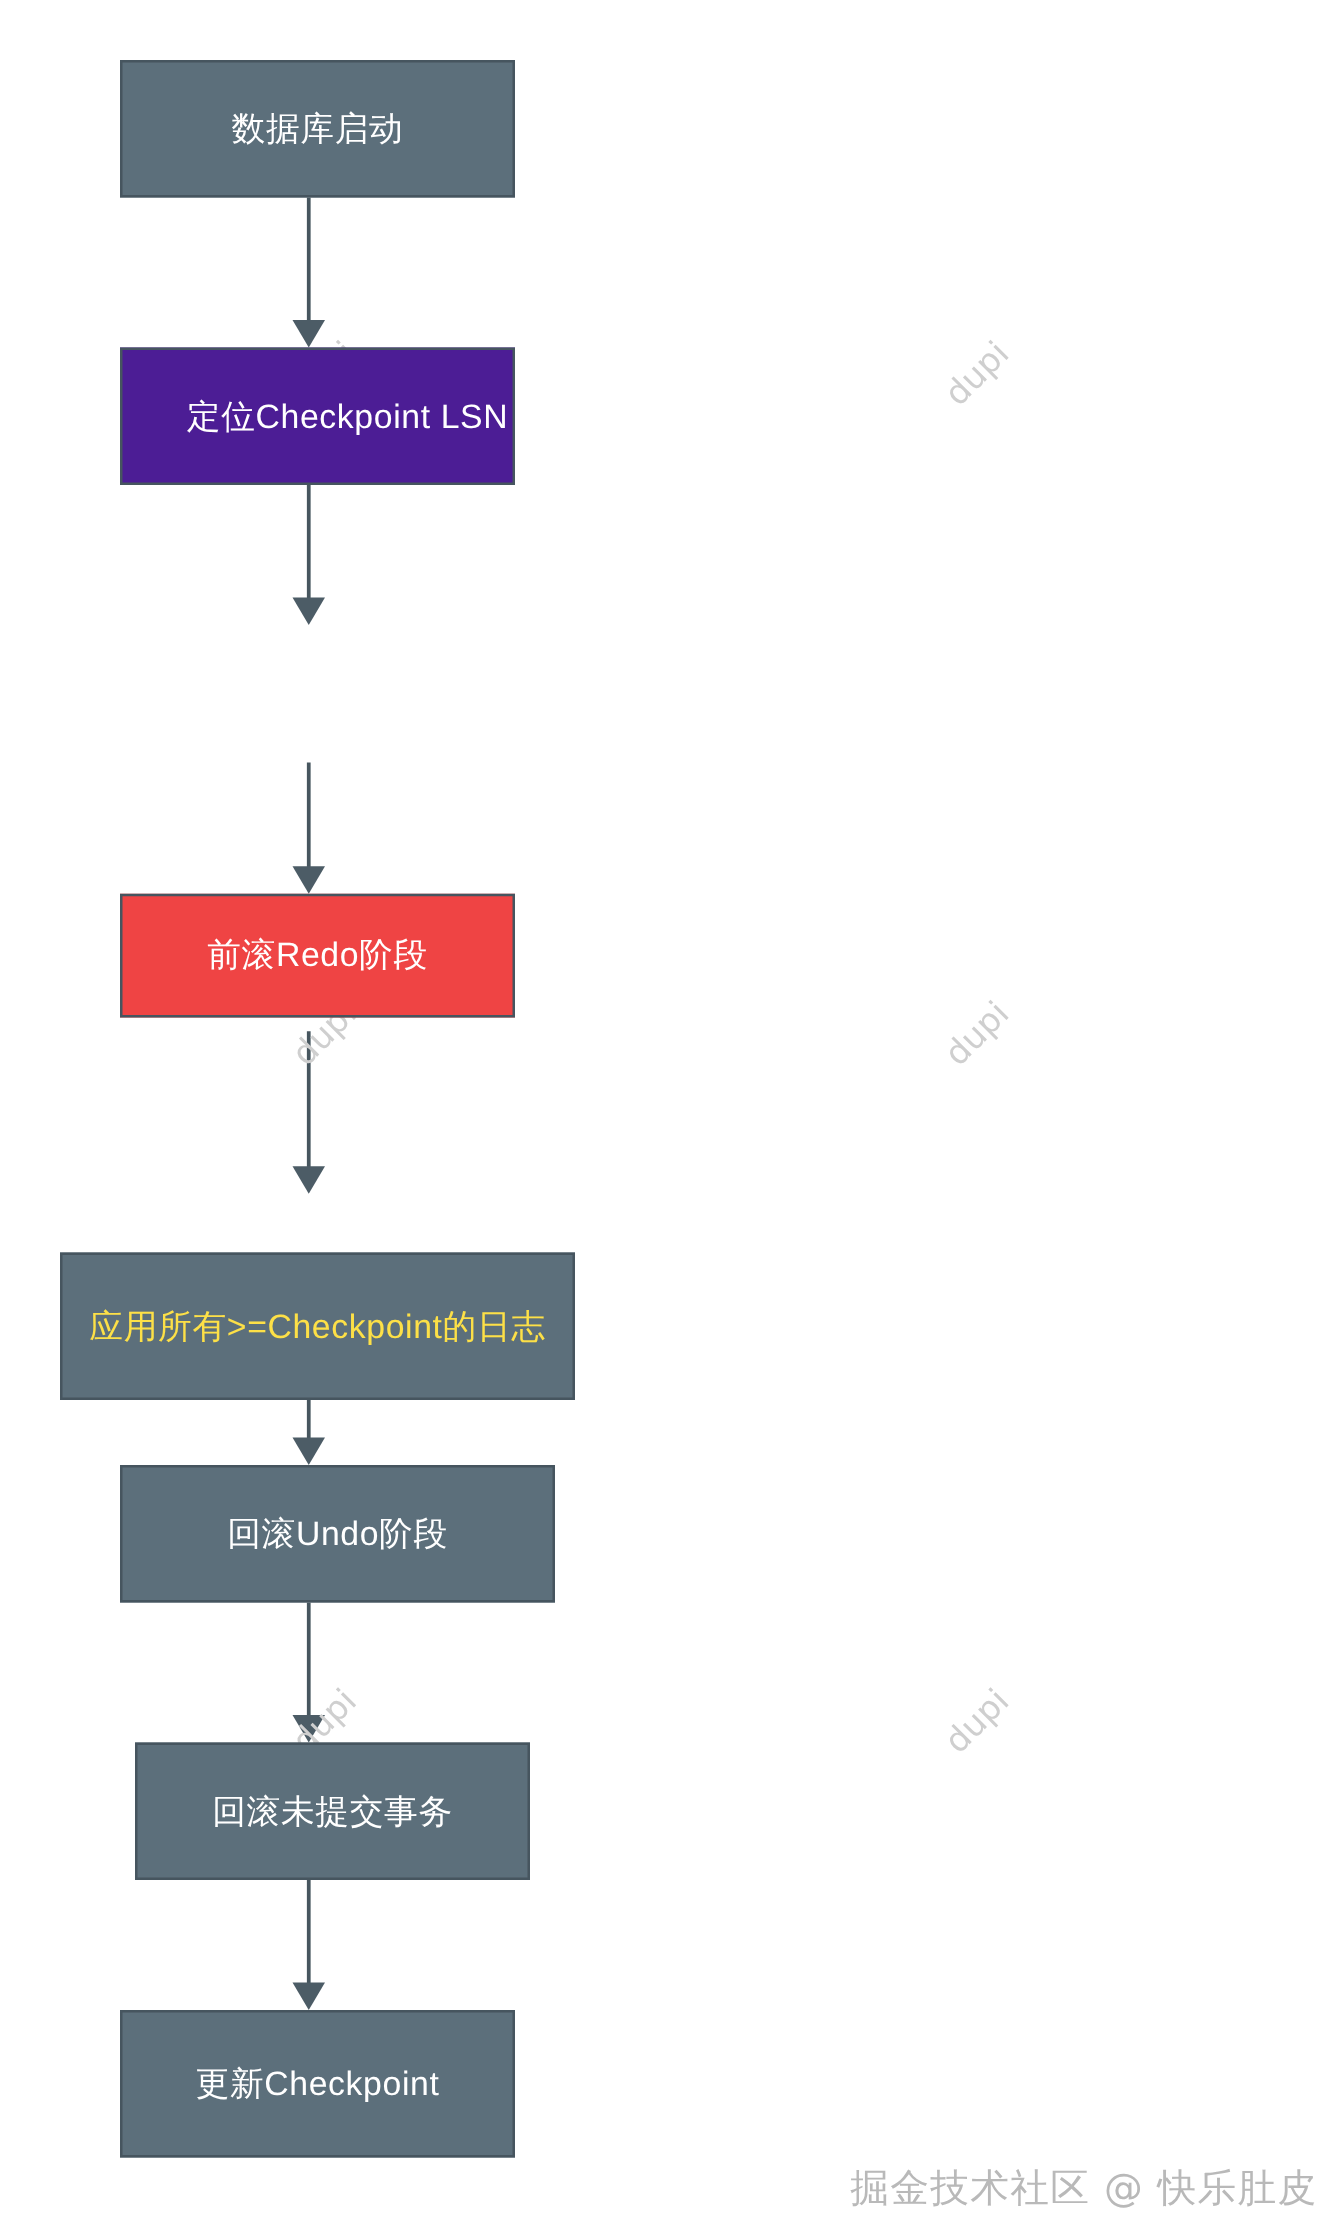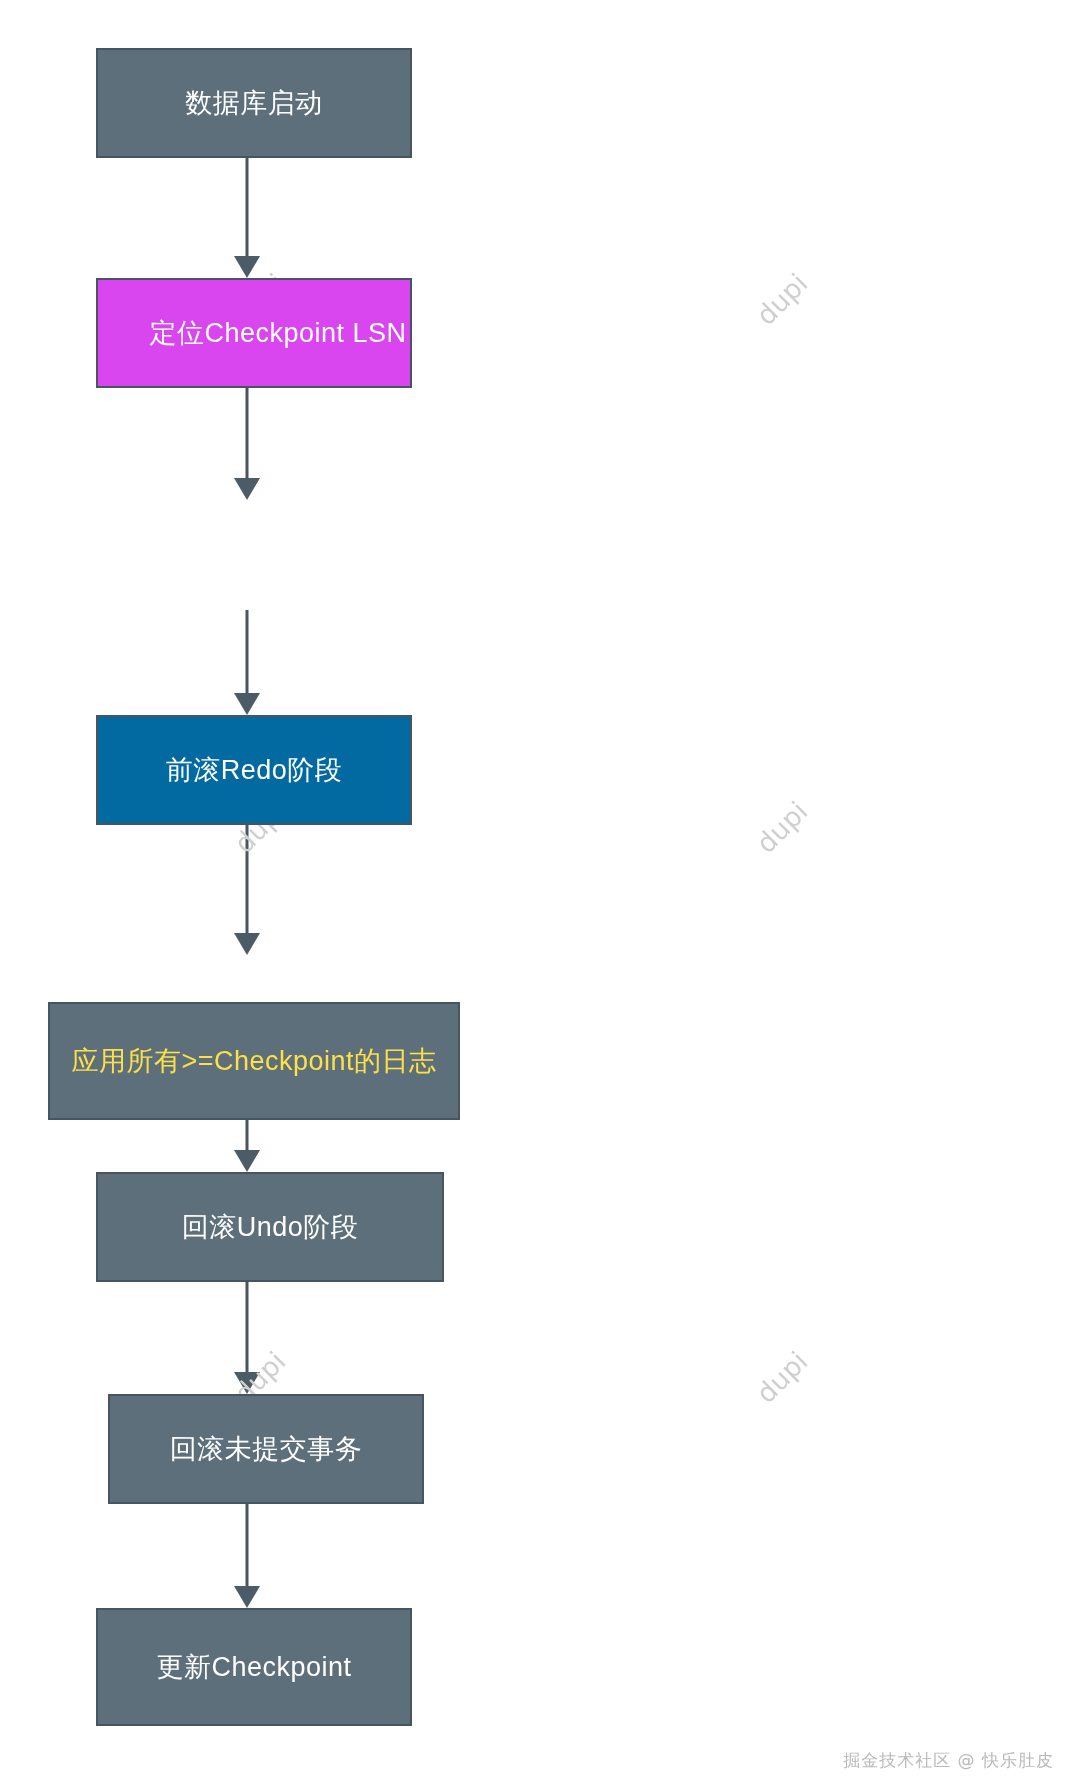--- a/index.html
+++ b/index.html
@@ -75,21 +75,21 @@
     transform-origin: left bottom;
     white-space: nowrap;
     user-select: none;
   }
 
   .footer-wm {
     position: absolute;
     right: 18px;
     bottom: 12px;
     color: #b9b9b9;
-    font-size: 17px;
+    font-size: 31px;
     font-family: "DejaVu Sans", sans-serif;
     white-space: nowrap;
     letter-spacing: 1px;
   }
 </style>
 </head>
 <body>
 
 <div id="canvas">
     <div class="connector" style="left: 227px; top: 158px; width: 40px; height: 120px;">
@@ -122,24 +122,24 @@
     </div>
     <div class="wm" style="left: 250px; top: 300px;">dupi</div>
     <div class="wm" style="left: 772px; top: 300px;">dupi</div>
     <div class="wm" style="left: 250px; top: 828px;">dupi</div>
     <div class="wm" style="left: 772px; top: 828px;">dupi</div>
     <div class="wm" style="left: 250px; top: 1378px;">dupi</div>
     <div class="wm" style="left: 772px; top: 1378px;">dupi</div>
     <div class="node" style="left: 96px; top: 48px; width: 316px; height: 110px; background: rgb(92, 111, 123); border-color: rgb(70, 85, 95); color: rgb(255, 255, 255);">
       <span>数据库启动</span>
     </div>
-    <div class="node" style="left: 96px; top: 278px; width: 316px; height: 110px; background: #d946ef; border-color: rgb(70, 85, 95); color: rgb(255, 255, 255); padding-left: 48px;">
+    <div class="node" style="left: 96px; top: 278px; width: 316px; height: 110px; background: #4c1d95; border-color: rgb(70, 85, 95); color: rgb(255, 255, 255); padding-left: 48px;">
       <span>定位Checkpoint LSN</span>
     </div>
-    <div class="node" style="left: 96px; top: 715px; width: 316px; height: 110px; background: #0369a1; border-color: rgb(70, 85, 95); color: rgb(255, 255, 255);">
+    <div class="node" style="left: 96px; top: 715px; width: 316px; height: 99px; background: #ef4444; border-color: rgb(70, 85, 95); color: rgb(255, 255, 255);">
       <span>前滚Redo阶段</span>
     </div>
     <div class="node" style="left: 48px; top: 1002px; width: 412px; height: 118px; background: rgb(92, 111, 123); border-color: rgb(70, 85, 95); color: #fde047;">
       <span>应用所有&gt;=Checkpoint的日志</span>
     </div>
     <div class="node" style="left: 96px; top: 1172px; width: 348px; height: 110px; background: rgb(92, 111, 123); border-color: rgb(70, 85, 95); color: rgb(255, 255, 255);">
       <span>回滚Undo阶段</span>
     </div>
     <div class="node" style="left: 108px; top: 1394px; width: 316px; height: 110px; background: rgb(92, 111, 123); border-color: rgb(70, 85, 95); color: rgb(255, 255, 255);">
       <span>回滚未提交事务</span>

